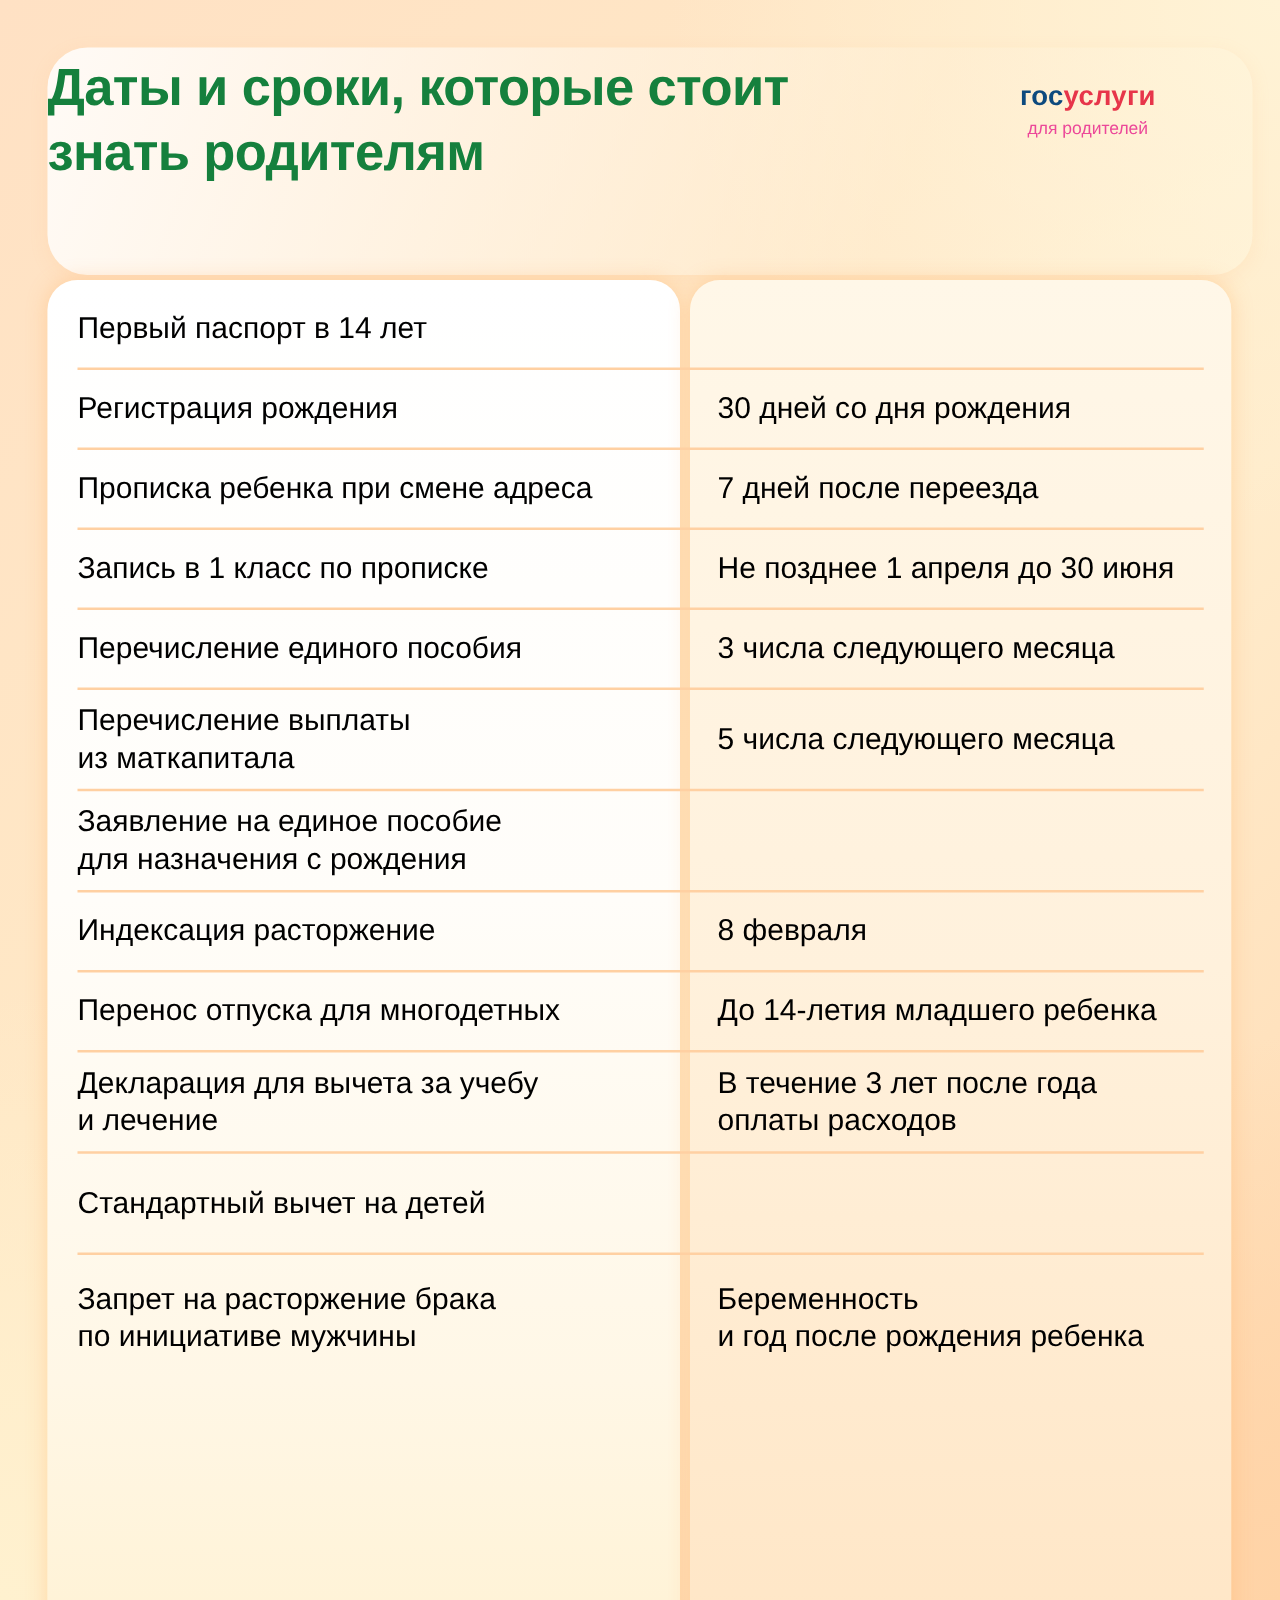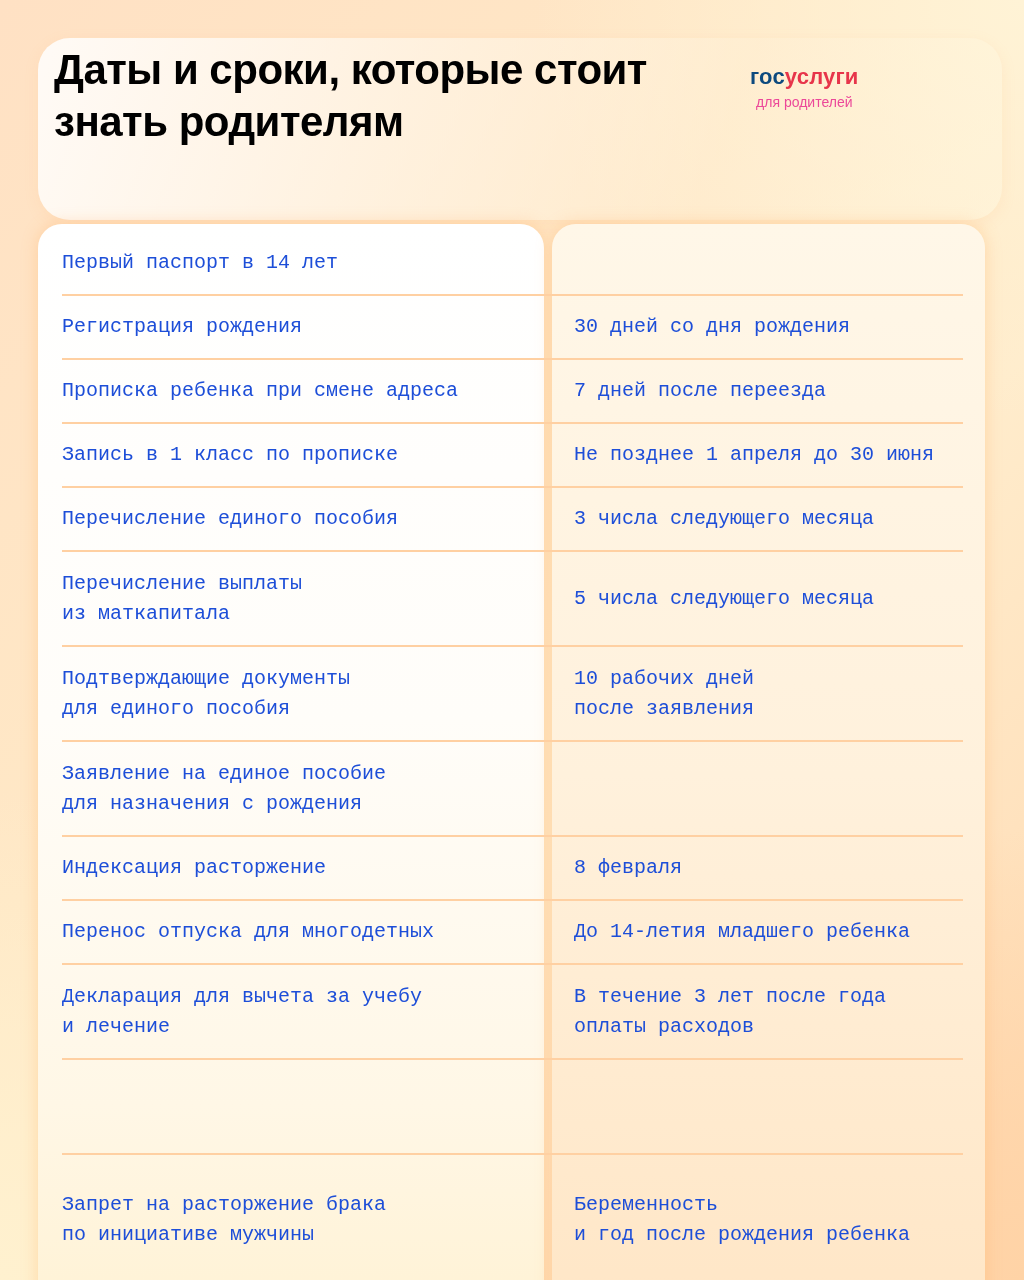--- a/index.html
+++ b/index.html
@@ -22,27 +22,26 @@
       background: linear-gradient(110deg, rgba(255,255,255,0.85) 0%, rgba(255,250,240,0.55) 40%, rgba(255,240,215,0.35) 70%, rgba(255,248,225,0.4) 100%);
       box-shadow: 0 4px 14px rgba(255,190,130,0.15);
     }
     .title {
       position: absolute;
       left: 38px; top: 44px;
       width: 700px;
       font-size: 42px;
       line-height: 52px;
       font-weight: 700;
-      color: #000000;
+      color: #15803d;
       letter-spacing: -0.5px;
-      margin-left: 16px;
     }
     .logo {
       position: absolute;
-      left: 750px; top: 64px;
+      left: 816px; top: 64px;
       text-align: center;
     }
     .logo-main {
       font-size: 22px;
       font-weight: 700;
       letter-spacing: 0.2px;
       line-height: 26px;
     }
     .logo-gos { color: #0d4a7e; }
     .logo-uslugi { color: #e7354a; }
@@ -69,30 +68,29 @@
     }
     .table {
       position: absolute;
       left: 62px; top: 232px;
       width: 901px;
     }
     .row {
       display: flex;
       align-items: center;
       border-bottom: 2px solid #ffd0a2;
-      font-size: 20px;
+      font-size: 24px;
       line-height: 30px;
-      color: #1d4ed8;
-      font-family: Liberation Mono, monospace;
+      color: #000000;
     }
     .row.last { border-bottom: none; align-items: flex-end; }
     .cell-left { width: 512px; padding-right: 12px; }
     .cell-right { flex: 1; }
     .h1 { height: 64px; }
-    .h2 { height: 95px; }
+    .h2 { height: 81px; }
     .cell-text { white-space: pre-line; }
   </style>
 </head>
 <body>
 
 <div class="header-card"></div>
 <h1 class="title">Даты и сроки, которые стоит знать родителям</h1>
 
 <div class="logo">
   <div class="logo-main"><span class="logo-gos">гос</span><span class="logo-uslugi">услуги</span></div>
@@ -121,44 +119,39 @@
   <div class="row h1">
     <div class="cell-left cell-text">Перечисление единого пособия</div>
     <div class="cell-right cell-text">3 числа следующего месяца</div>
   </div>
   <div class="row h2">
     <div class="cell-left cell-text">Перечисление выплаты
 из маткапитала</div>
     <div class="cell-right cell-text">5 числа следующего месяца</div>
   </div>
   <div class="row h2">
-    <div class="cell-left cell-text">Подтверждающие документы
-для единого пособия</div>
-    <div class="cell-right cell-text">10 рабочих дней
-после заявления</div>
-  </div>
-  <div class="row h2">
     <div class="cell-left cell-text">Заявление на единое пособие
 для назначения с рождения</div>
   </div>
   <div class="row h1">
     <div class="cell-left cell-text">Индексация расторжение</div>
     <div class="cell-right cell-text">8 февраля</div>
   </div>
   <div class="row h1">
     <div class="cell-left cell-text">Перенос отпуска для многодетных</div>
     <div class="cell-right cell-text">До 14-летия младшего ребенка</div>
   </div>
   <div class="row h2">
     <div class="cell-left cell-text">Декларация для вычета за учебу
 и лечение</div>
     <div class="cell-right cell-text">В течение 3 лет после года
 оплаты расходов</div>
   </div>
   <div class="row h2">
+    <div class="cell-left cell-text">Стандартный вычет на детей</div>
   </div>
   <div class="row h2 last">
     <div class="cell-left cell-text">Запрет на расторжение брака
 по инициативе мужчины</div>
     <div class="cell-right cell-text">Беременность
 и год после рождения ребенка</div>
   </div>
 </div>
 
 </body></html>

